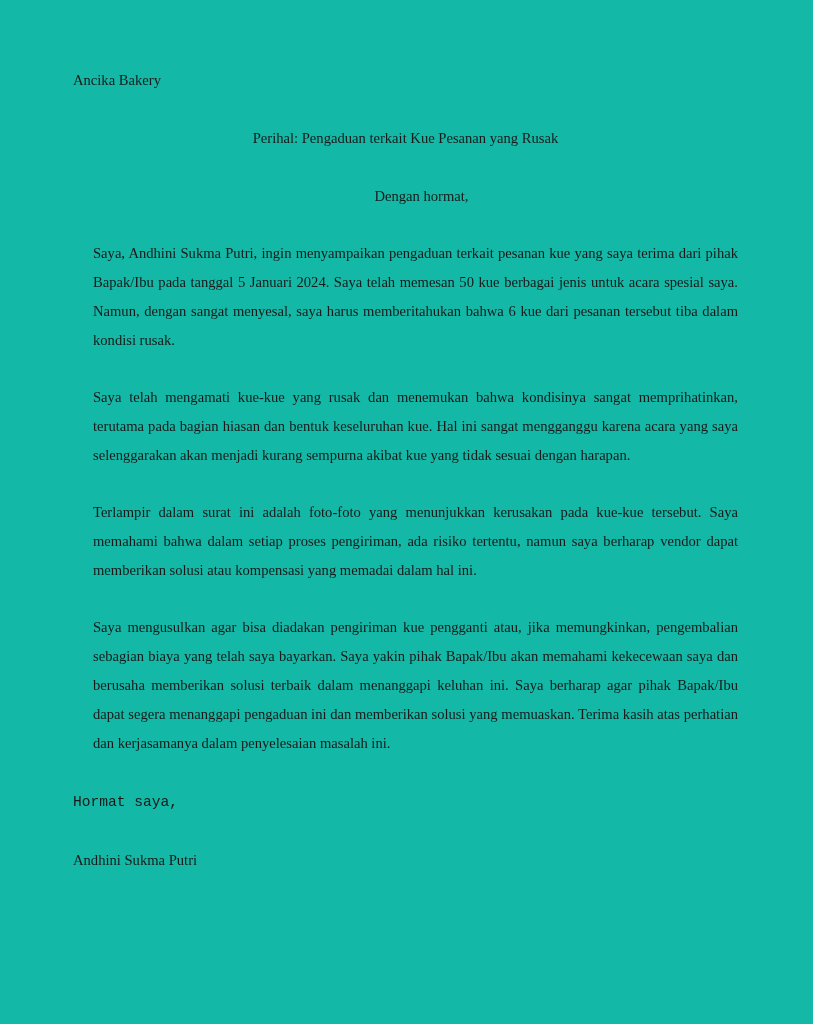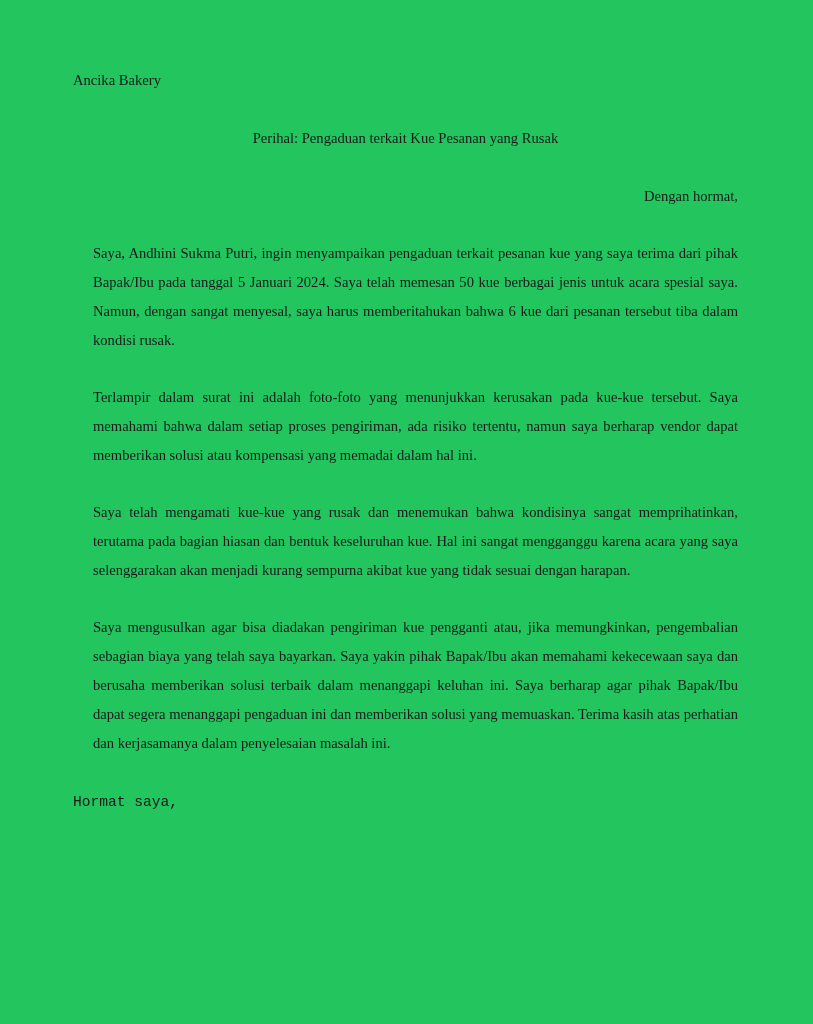--- a/index.html
+++ b/index.html
@@ -12,21 +12,21 @@
     height: 1024px;
     font-family: "Liberation Serif", "DejaVu Serif", serif;
     color: #1a1a1a;
     -webkit-font-smoothing: antialiased;
     overflow: hidden;
   }
   .page {
     position: relative;
     width: 813px;
     height: 1024px;
-    background: #22c55e;
+    background: #14b8a6;
     box-sizing: border-box;
   }
   .letter-body {
     position: absolute;
     left: 73px;
     top: 66px;
     width: 665px;
     font-size: 14.6px;
     line-height: 29px;
     color: #1a1a1a;
@@ -38,21 +38,21 @@
     display: block;
     text-align: left;
     white-space: nowrap;
   }
   .subject-line {
     margin-top: 29px;
     text-align: center;
   }
   .salutation {
     margin-top: 29px;
-    text-align: right;
+    text-align: center;
     margin-left: 32px;
   }
   .para {
     margin-top: 28px;
     text-align: justify;
     text-justify: inter-word;
     hyphens: none;
     margin-left: 20px;
   }
   .closing {
@@ -73,21 +73,22 @@
 
     <div class="addr-block">
       <span class="addr-line">Ancika Bakery</span>
     </div>
 
     <p class="subject-line">Perihal: Pengaduan terkait Kue Pesanan yang Rusak</p>
 
     <p class="salutation">Dengan hormat,</p>
 
     <p class="para">Saya, Andhini Sukma Putri, ingin menyampaikan pengaduan terkait pesanan kue yang saya terima dari pihak Bapak/Ibu pada tanggal 5 Januari 2024. Saya telah memesan 50 kue berbagai jenis untuk acara spesial saya. Namun, dengan sangat menyesal, saya harus memberitahukan bahwa 6 kue dari pesanan tersebut tiba dalam kondisi rusak.</p>
+    <p class="para">Saya telah mengamati kue-kue yang rusak dan menemukan bahwa kondisinya sangat memprihatinkan, terutama pada bagian hiasan dan bentuk keseluruhan kue. Hal ini sangat mengganggu karena acara yang saya selenggarakan akan menjadi kurang sempurna akibat kue yang tidak sesuai dengan harapan.</p>
     <p class="para">Terlampir dalam surat ini adalah foto-foto yang menunjukkan kerusakan pada kue-kue tersebut. Saya memahami bahwa dalam setiap proses pengiriman, ada risiko tertentu, namun saya berharap vendor dapat memberikan solusi atau kompensasi yang memadai dalam hal ini.</p>
-    <p class="para">Saya telah mengamati kue-kue yang rusak dan menemukan bahwa kondisinya sangat memprihatinkan, terutama pada bagian hiasan dan bentuk keseluruhan kue. Hal ini sangat mengganggu karena acara yang saya selenggarakan akan menjadi kurang sempurna akibat kue yang tidak sesuai dengan harapan.</p>
     <p class="para">Saya mengusulkan agar bisa diadakan pengiriman kue pengganti atau, jika memungkinkan, pengembalian sebagian biaya yang telah saya bayarkan. Saya yakin pihak Bapak/Ibu akan memahami kekecewaan saya dan berusaha memberikan solusi terbaik dalam menanggapi keluhan ini. Saya berharap agar pihak Bapak/Ibu dapat segera menanggapi pengaduan ini dan memberikan solusi yang memuaskan. Terima kasih atas perhatian dan kerjasamanya dalam penyelesaian masalah ini.</p>
 
     <p class="closing">Hormat saya,</p>
 
+    <p class="signature-name">Andhini Sukma Putri</p>
 
   </div>
 </div>
 
 </body></html>

